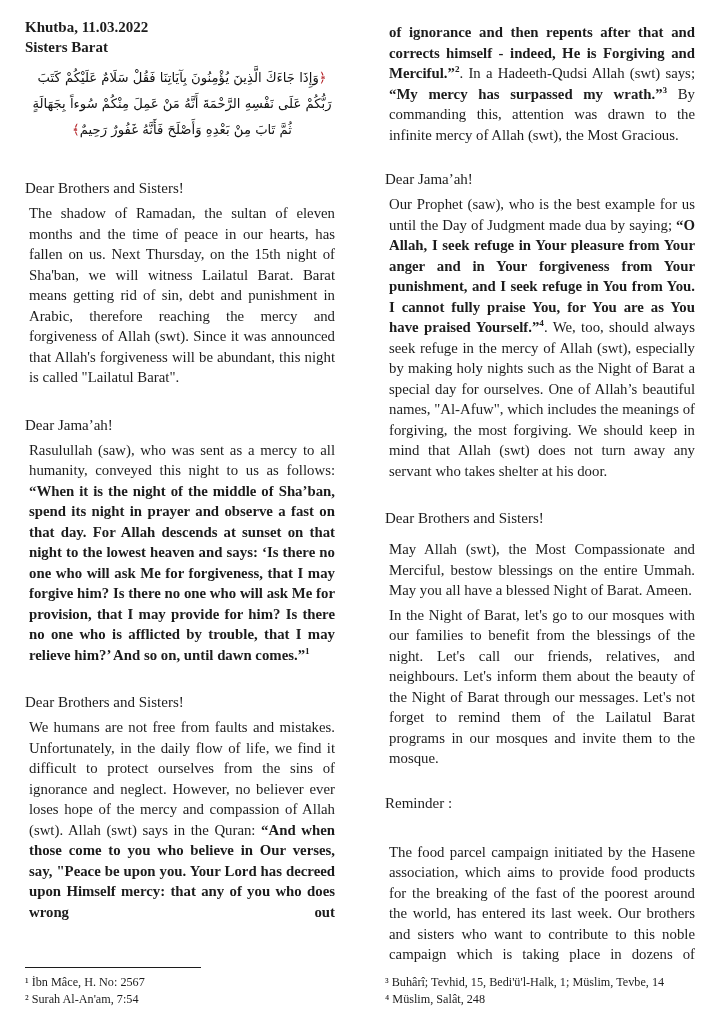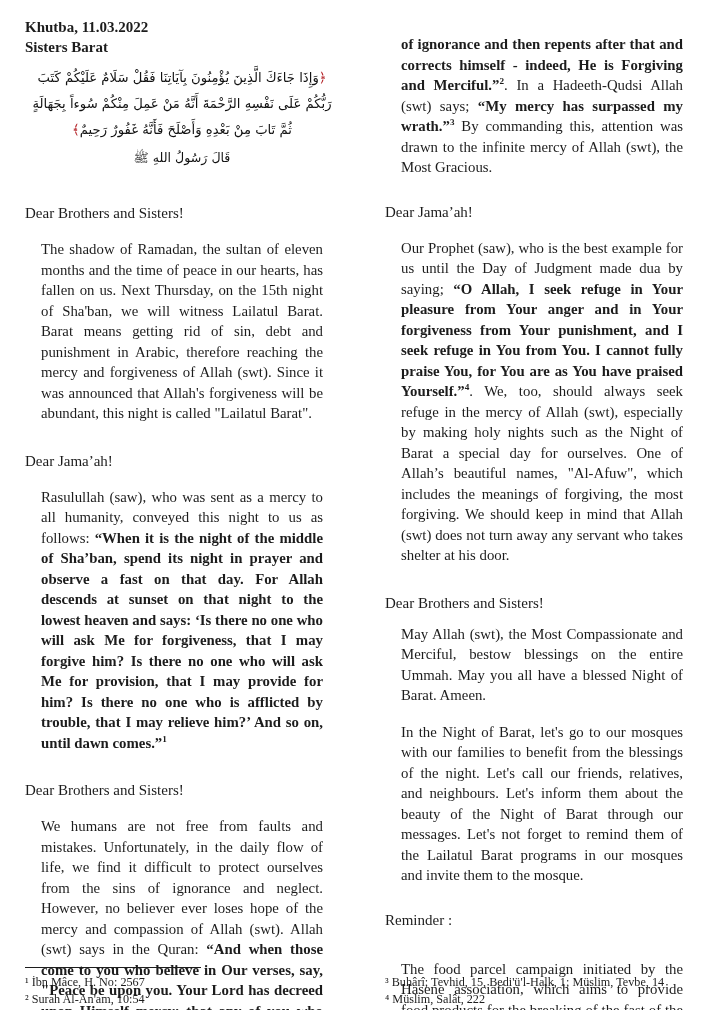--- a/index.html
+++ b/index.html
@@ -43,21 +43,21 @@
     font-size:15px;
     line-height:20px;
     margin:27px 0 5px 0;
   }
   .heading.first-left{margin-top:35px;}
   .heading.top-tight{margin-top:24px;}
   .para{
     font-size:14.8px;
     line-height:20.5px;
     text-align:justify;
-    margin:16px;
+    margin:4px;
   }
   .para.gap{margin-top:11px;}
   .para.cont{text-align-last:justify;}
   .b{font-weight:bold;}
   sup{font-size:0.62em;line-height:0;}
   .reminder{
     margin-top:24px;
     font-size:15px;
     line-height:20px;
   }
@@ -77,50 +77,49 @@
 </head>
 <body>
 
 <div class="page">
 
   <div class="col">
     <div class="hdr">Khutba, 11.03.2022</div>
     <div class="hdr">Sisters Barat</div>
 
     <div class="arabic verse" dir="rtl"><span class="red">﴿</span><span>وَإِذَا جَاءَكَ الَّذِينَ يُؤْمِنُونَ بِآيَاتِنَا فَقُلْ سَلَامٌ عَلَيْكُمْ كَتَبَ رَبُّكُمْ عَلَى نَفْسِهِ الرَّحْمَةَ أَنَّهُ مَنْ عَمِلَ مِنْكُمْ سُوءاً بِجَهَالَةٍ ثُمَّ تَابَ مِنْ بَعْدِهِ وَأَصْلَحَ فَأَنَّهُ غَفُورٌ رَحِيمٌ</span><span class="red">﴾</span></div>
-    <div class="arabic qala" dir="rtl">قَالَ رَسُولُ اللهِ ﷺ</div>
 
     <div class="heading first-left">Dear Brothers and Sisters!</div>
     <div class="para"><span>The shadow of Ramadan, the sultan of eleven months and the time of peace in our hearts, has fallen on us. Next Thursday, on the 15th night of Sha'ban, we will witness Lailatul Barat. Barat means getting rid of sin, debt and punishment in Arabic, therefore reaching the mercy and forgiveness of Allah (swt). Since it was announced that Allah's forgiveness will be abundant, this night is called "Lailatul Barat".</span></div>
 
     <div class="heading">Dear Jama’ah!</div>
     <div class="para"><span>Rasulullah (saw), who was sent as a mercy to all humanity, conveyed this night to us as follows: </span><span class="b">“When it is the night of the middle of Sha’ban, spend its night in prayer and observe a fast on that day. For Allah descends at sunset on that night to the lowest heaven and says: ‘Is there no one who will ask Me for forgiveness, that I may forgive him? Is there no one who will ask Me for provision, that I may provide for him? Is there no one who is afflicted by trouble, that I may relieve him?’ And so on, until dawn comes.”</span><sup class="b">1</sup></div>
 
     <div class="heading">Dear Brothers and Sisters!</div>
     <div class="para cont"><span>We humans are not free from faults and mistakes. Unfortunately, in the daily flow of life, we find it difficult to protect ourselves from the sins of ignorance and neglect. However, no believer ever loses hope of the mercy and compassion of Allah (swt). Allah (swt) says in the Quran: </span><span class="b">“And when those come to you who believe in Our verses, say, "Peace be upon you. Your Lord has decreed upon Himself mercy: that any of you who does wrong out</span></div>
 
     <div class="fns">
       <div class="fn-rule"></div>
       <div class="fn">¹ İbn Mâce, H. No: 2567</div>
-      <div class="fn">² Surah Al-An'am, 10:54</div>
+      <div class="fn">² Surah Al-An'am, 7:54</div>
     </div>
   </div>
 
   <div class="col">
     <div class="para"><span class="b">of ignorance and then repents after that and corrects himself - indeed, He is Forgiving and Merciful.”</span><sup class="b">2</sup><span>. In a Hadeeth-Qudsi Allah (swt) says; </span><span class="b">“My mercy has surpassed my wrath.”</span><sup class="b">3</sup><span> By commanding this, attention was drawn to the infinite mercy of Allah (swt), the Most Gracious.</span></div>
 
     <div class="heading top-tight">Dear Jama’ah!</div>
     <div class="para"><span>Our Prophet (saw), who is the best example for us until the Day of Judgment made dua by saying; </span><span class="b">“O Allah, I seek refuge in Your pleasure from Your anger and in Your forgiveness from Your punishment, and I seek refuge in You from You. I cannot fully praise You, for You are as You have praised Yourself.”</span><sup class="b">4</sup><span>. We, too, should always seek refuge in the mercy of Allah (swt), especially by making holy nights such as the Night of Barat a special day for ourselves. One of Allah’s beautiful names, "Al-Afuw", which includes the meanings of forgiving, the most forgiving. We should keep in mind that Allah (swt) does not turn away any servant who takes shelter at his door.</span></div>
 
     <div class="heading">Dear Brothers and Sisters!</div>
     <div class="para gap"><span>May Allah (swt), the Most Compassionate and Merciful, bestow blessings on the entire Ummah. May you all have a blessed Night of Barat. Ameen.</span></div>
     <div class="para"><span>In the Night of Barat, let's go to our mosques with our families to benefit from the blessings of the night. Let's call our friends, relatives, and neighbours. Let's inform them about the beauty of the Night of Barat through our messages. Let's not forget to remind them of the Lailatul Barat programs in our mosques and invite them to the mosque.</span></div>
 
     <div class="reminder">Reminder :</div>
     <div class="para after-reminder cont"><span>The food parcel campaign initiated by the Hasene association, which aims to provide food products for the breaking of the fast of the poorest around the world, has entered its last week. Our brothers and sisters who want to contribute to this noble campaign which is taking place in dozens of</span></div>
 
     <div class="fns">
       <div class="fn">³ Buhârî; Tevhid, 15, Bedi'ü'l-Halk, 1; Müslim, Tevbe, 14</div>
-      <div class="fn">⁴ Müslim, Salât, 222</div>
+      <div class="fn">⁴ Müslim, Salât, 248</div>
     </div>
   </div>
 
 </div>
 
 </body></html>

